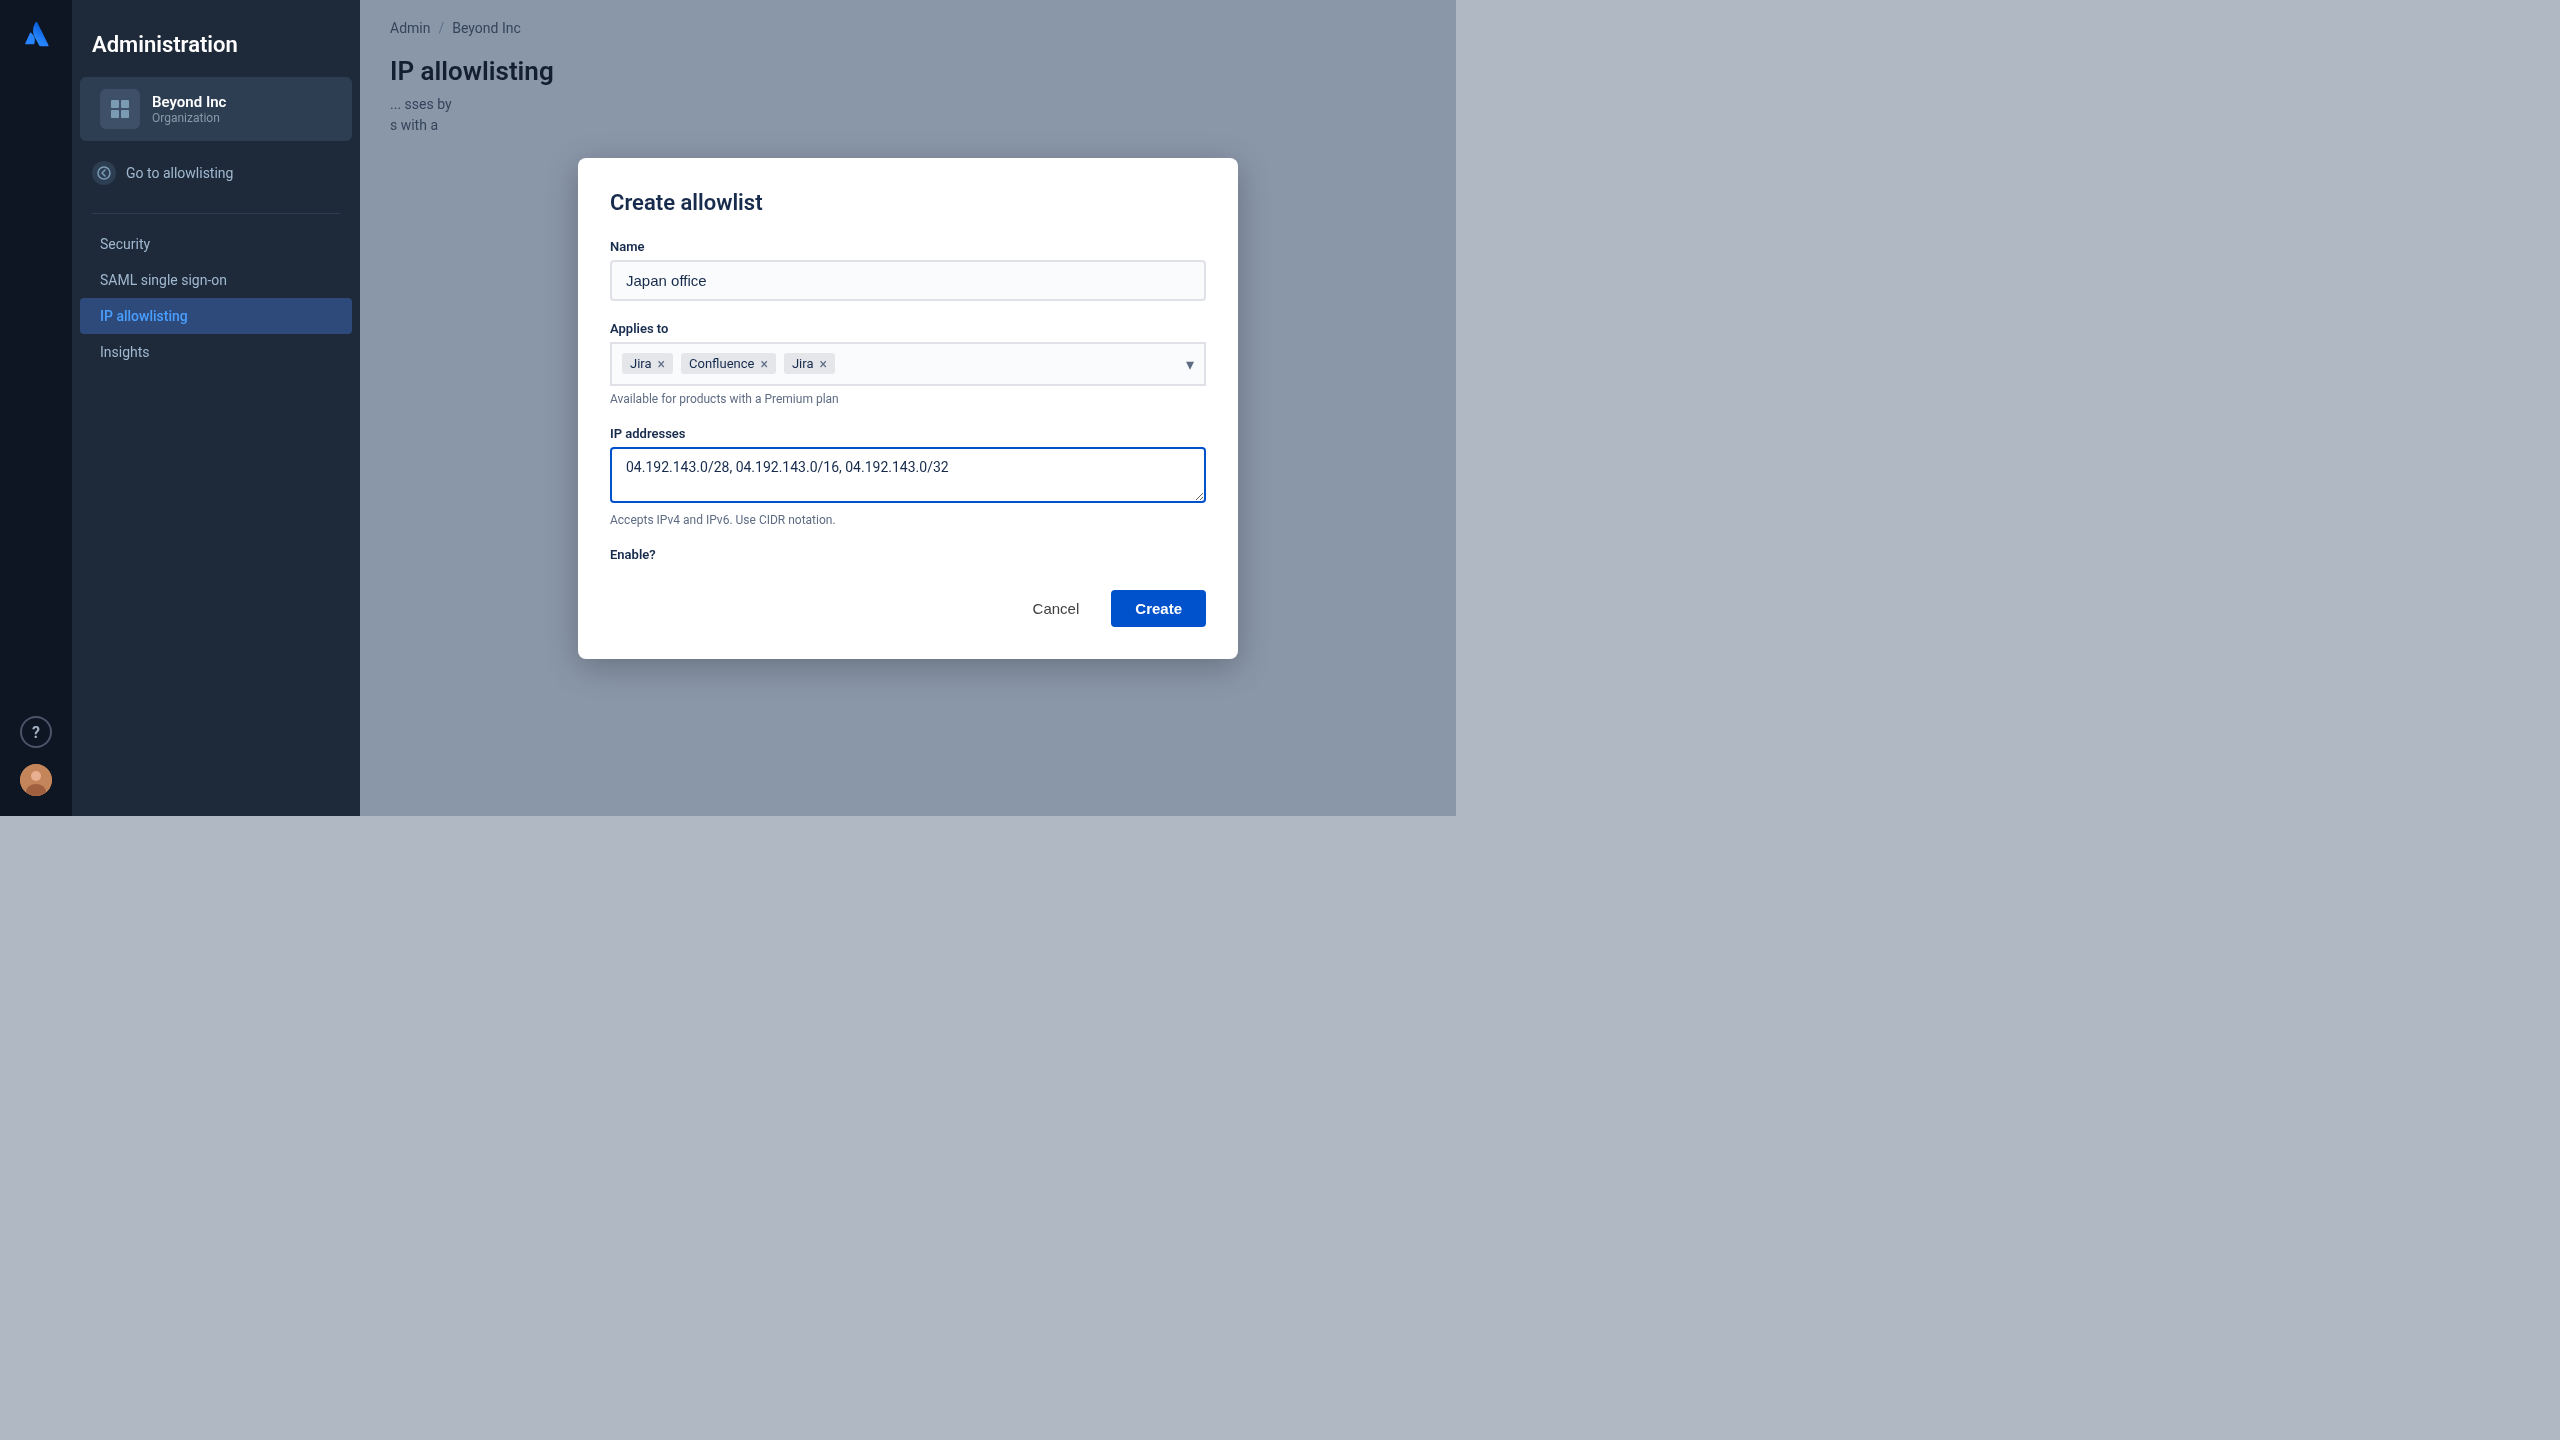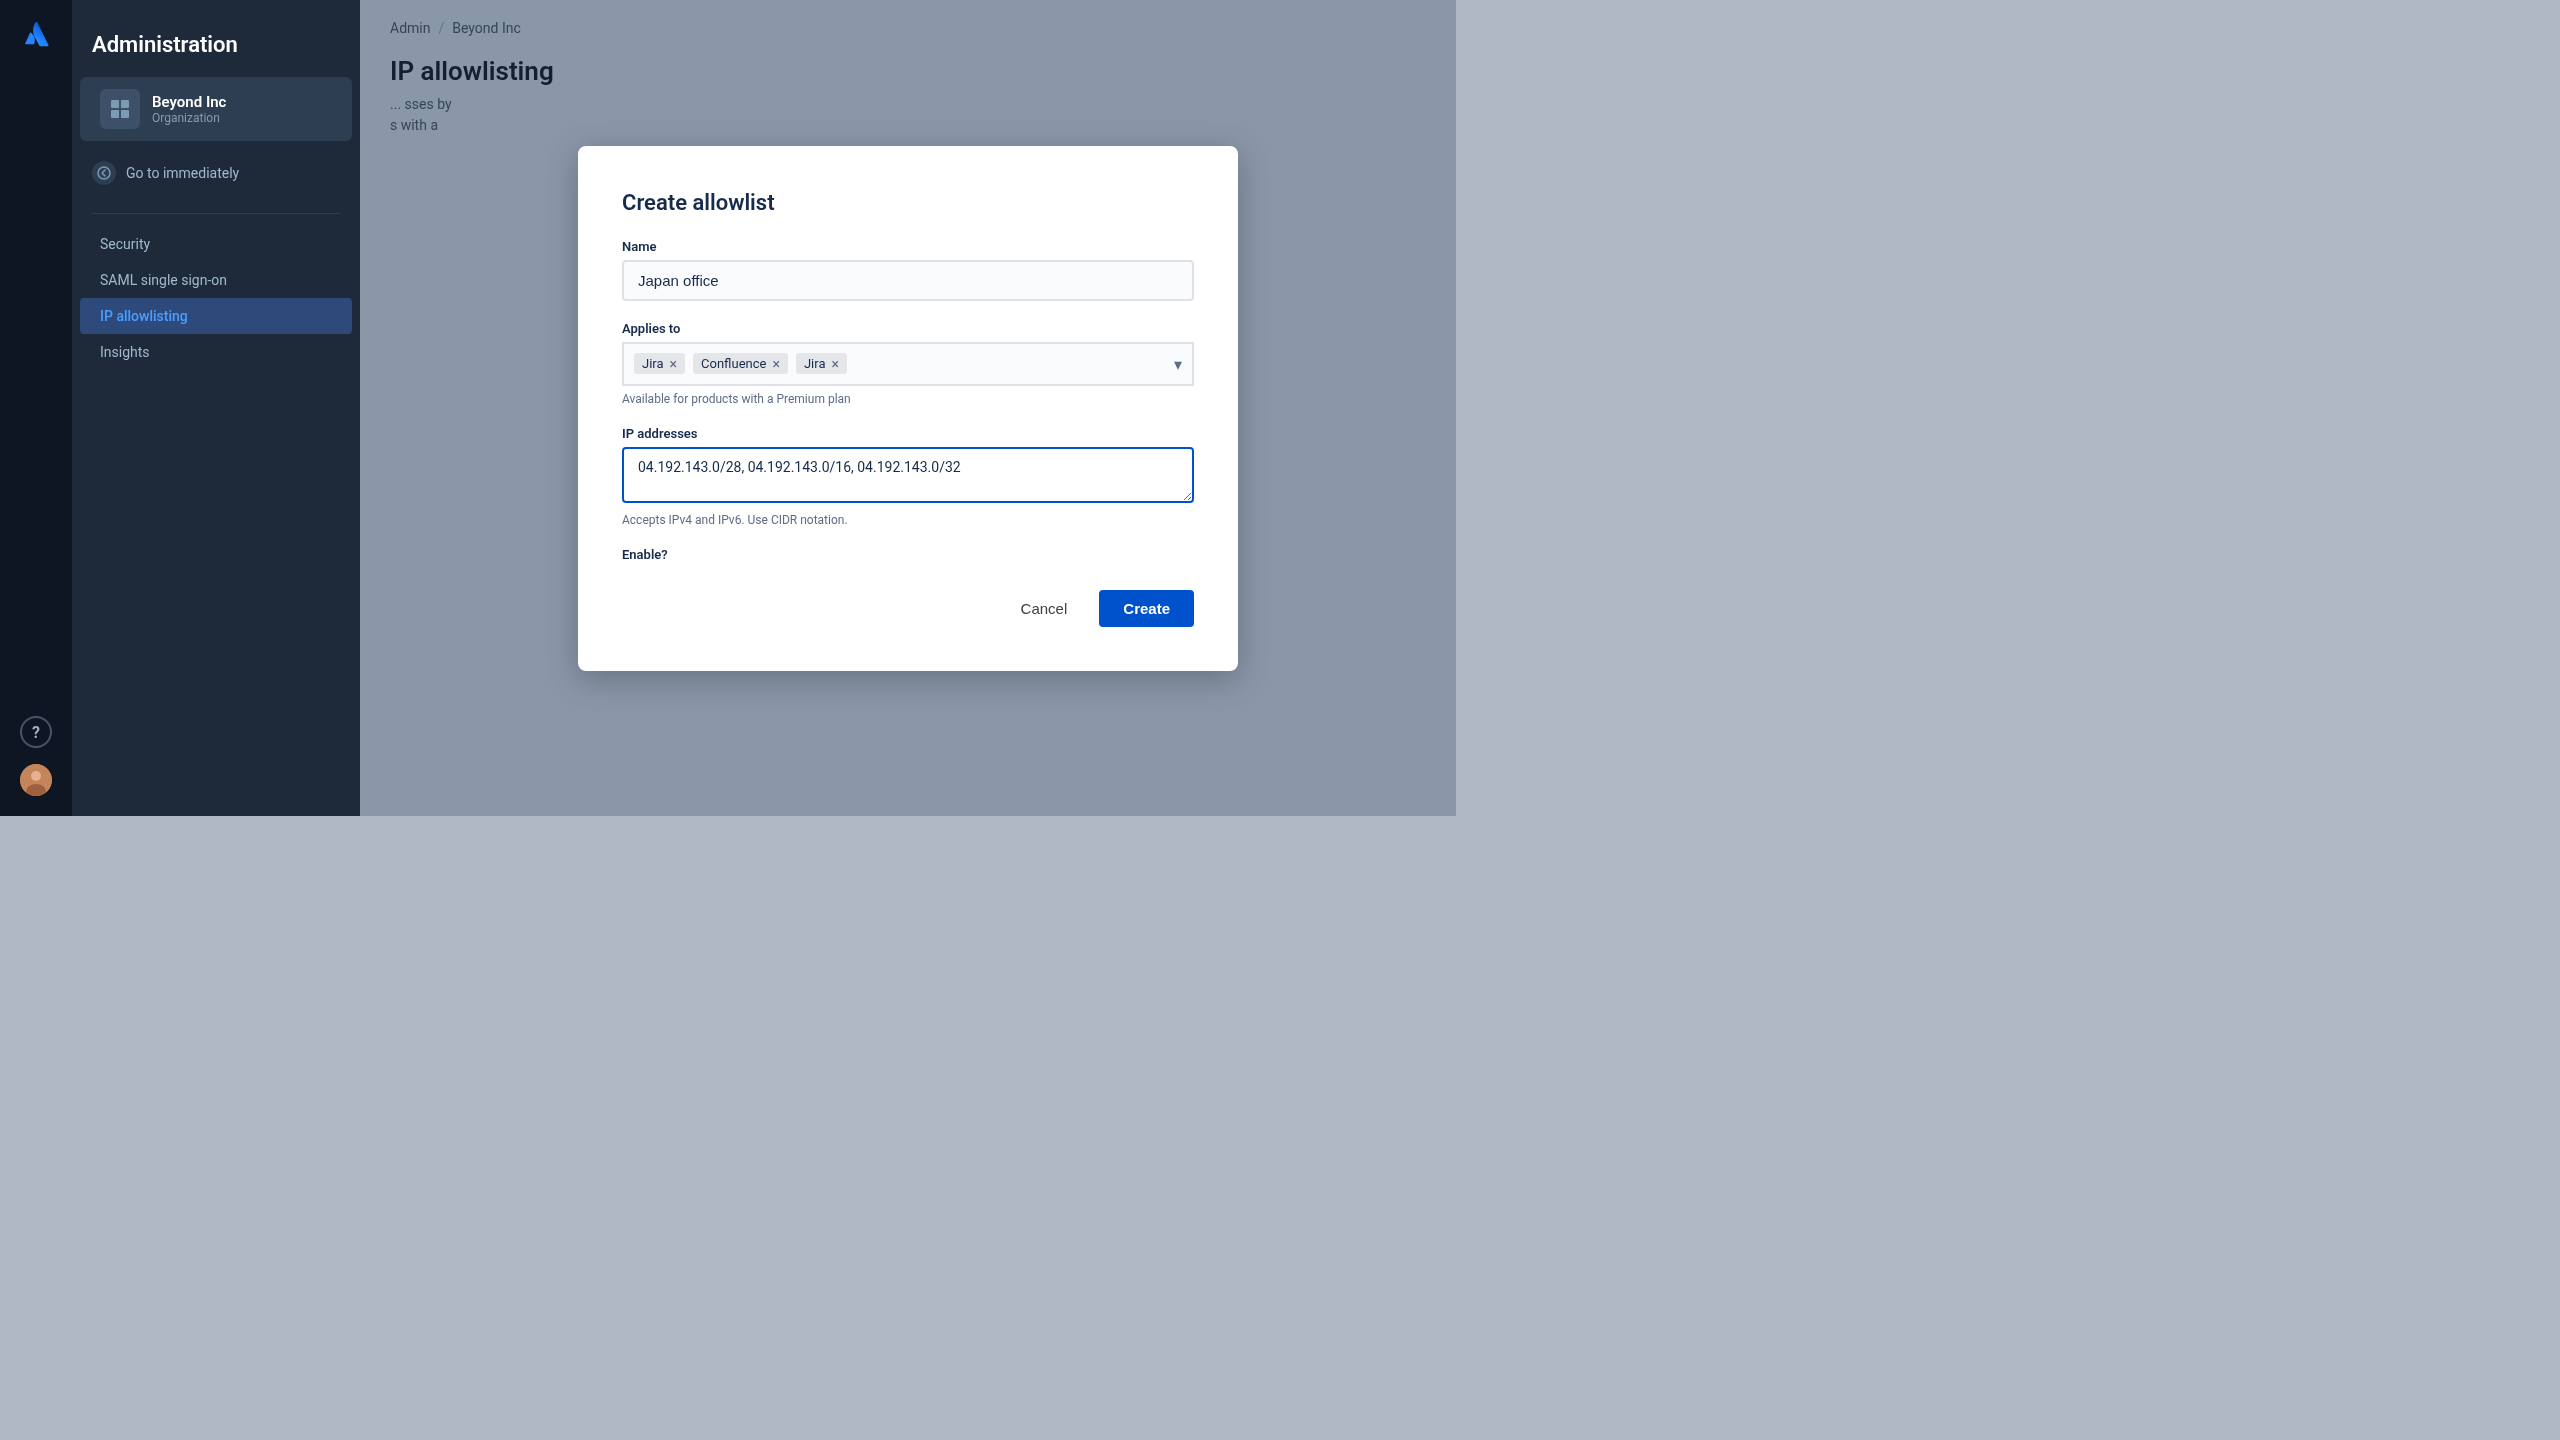--- a/index.html
+++ b/index.html
@@ -192,21 +192,21 @@
       display: flex;
       align-items: center;
       justify-content: center;
       z-index: 100;
     }
 
     
     .modal {
       background: #ffffff;
       border-radius: 8px;
-      padding: 44px;
+      padding: 32px;
       width: 660px;
       max-width: 90%;
       box-shadow: 0 8px 32px rgba(0,0,0,0.25);
     }
     .modal-title {
       font-size: 22px;
       font-weight: 600;
       color: #172b4d;
       margin-bottom: 24px;
     }
@@ -396,21 +396,21 @@
     </div>
   </div>
 
   <div class="go-to-org">
     <div class="back-icon">
       <svg width="14" height="14" viewBox="0 0 14 14" fill="none">
         <circle cx="7" cy="7" r="6" stroke="#7b9bb5" stroke-width="1.5" fill="none"></circle>
         <path d="M8 4L5 7L8 10" stroke="#7b9bb5" stroke-width="1.5" stroke-linecap="round" stroke-linejoin="round"></path>
       </svg>
     </div>
-    <span>Go to immediately</span>
+    <span>Go to allowlisting</span>
   </div>
 
   <div class="divider"></div>
 
   <div class="nav-item">
     <span>Security</span>
   </div>
   <div class="nav-item">
     <span>SAML single sign-on</span>
   </div>

